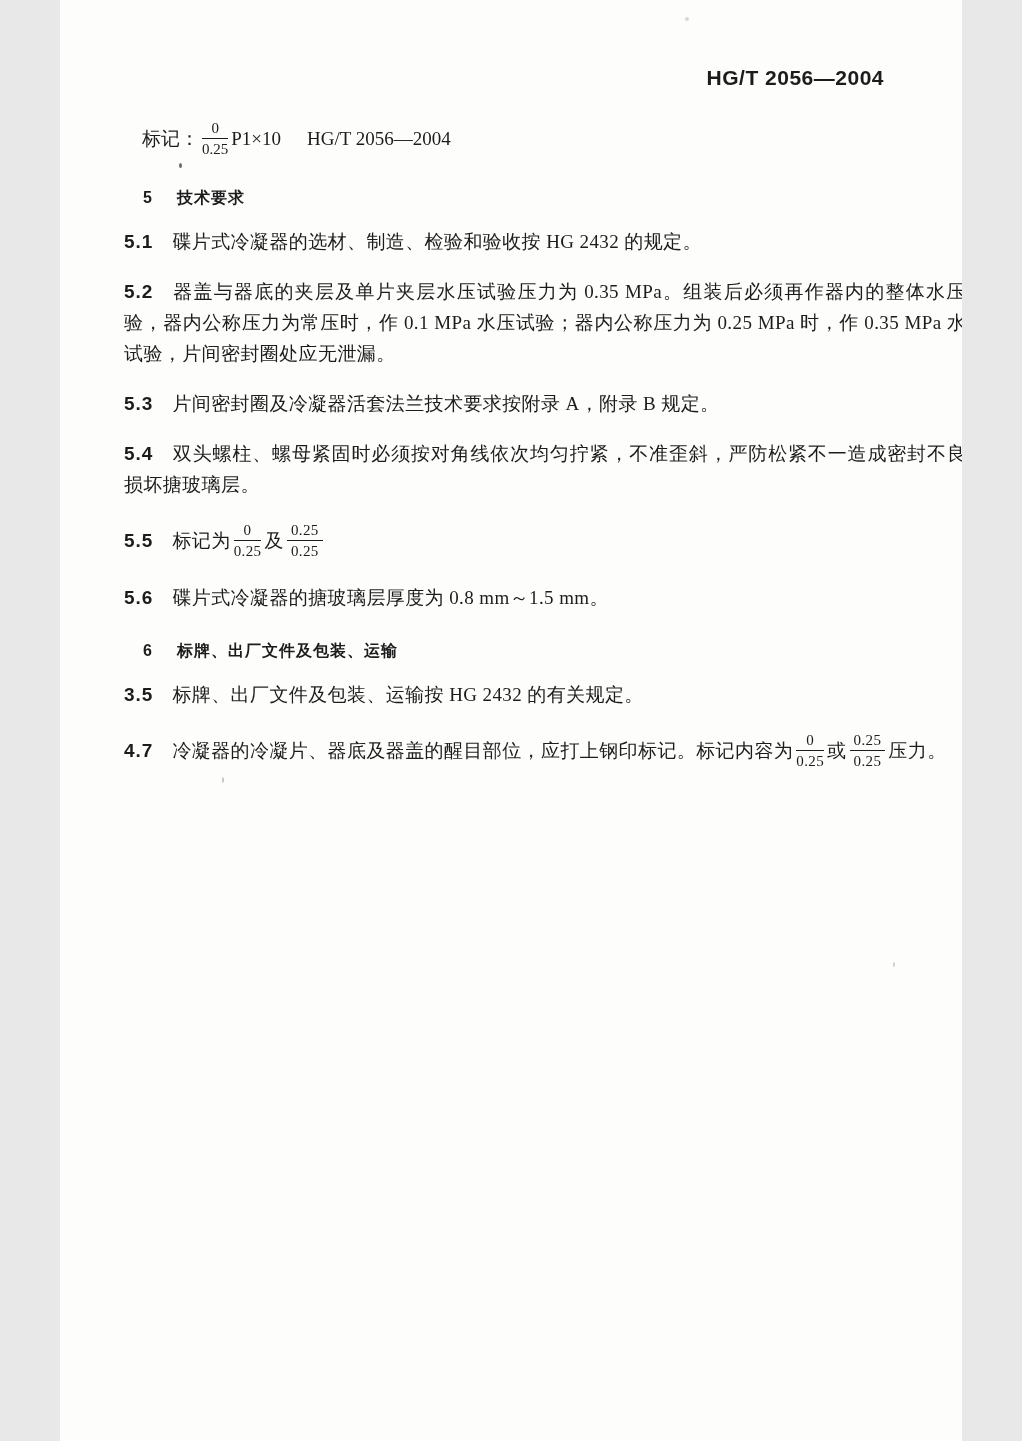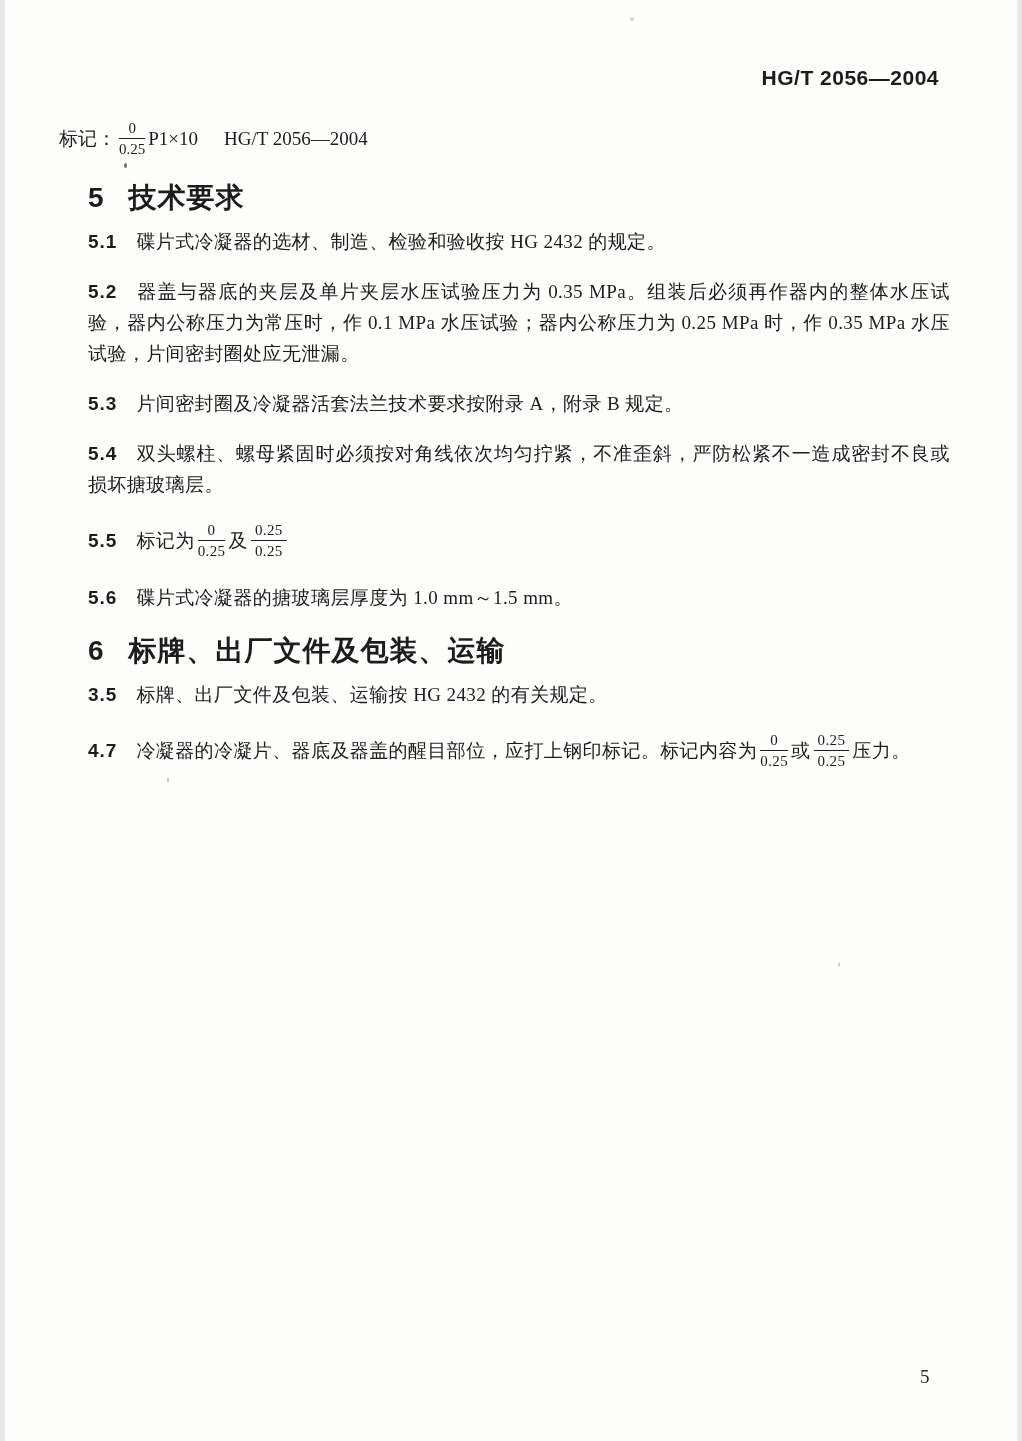--- a/index.html
+++ b/index.html
@@ -2,40 +2,40 @@
 <html><head>
 <meta charset="utf-8">
 <style>
   html, body {
     margin: 0;
     padding: 0;
     background: #e8e8e8;
   }
   .page {
     position: relative;
-    width: 1012px;
+    width: 902px;
     height: 1441px;
     margin: 0 auto;
     background: #fdfdfc;
     color: #1c1c1c;
     font-family: "Liberation Serif", serif;
     overflow: hidden;
   }
   .doc-header {
     padding-top: 64px;
     padding-right: 78px;
     text-align: right;
     font-family: "Liberation Sans", sans-serif;
     font-weight: bold;
     font-size: 21px;
     letter-spacing: 0.5px;
     line-height: 28px;
   }
   .mark-line {
-    margin: 26px 0 0 54px;
+    margin: 26px 0 0 82px;
     font-size: 19px;
     line-height: 42px;
     white-space: nowrap;
   }
   .mark-ref {
     margin-left: 26px;
   }
   .frac {
     display: inline-block;
     text-align: center;
@@ -51,29 +51,29 @@
     padding: 0 4px 1px;
   }
   .frac .fden {
     display: block;
     padding-top: 1px;
   }
   .section-heading {
     margin: 24px 0 0 83px;
     font-family: "Liberation Sans", sans-serif;
     font-weight: bold;
-    font-size: 28px;
+    font-size: 16px;
     line-height: 28px;
     letter-spacing: 1px;
   }
   .section-heading .snum {
     margin-right: 24px;
   }
   .clauses {
-    margin-left: 83px;
+    margin-left: 64px;
     width: 862px;
   }
   .clause {
     margin-top: 2px;
     font-size: 19px;
     line-height: 31px;
     text-align: justify;
     letter-spacing: 0.4px;
   }
   .clause.first {
@@ -140,21 +140,21 @@
 
     <p class="clause">
       <span class="cnum">5.4</span><span>双头螺柱、螺母紧固时必须按对角线依次均匀拧紧，不准歪斜，严防松紧不一造成密封不良或损坏搪玻璃层。</span>
     </p>
 
     <p class="clause tall">
       <span class="cnum">5.5</span><span>标记为</span><span class="frac"><span class="fnum">0</span><span class="fden">0.25</span></span><span>及</span><span class="frac"><span class="fnum">0.25</span><span class="fden">0.25</span></span>
     </p>
 
     <p class="clause">
-      <span class="cnum">5.6</span><span>碟片式冷凝器的搪玻璃层厚度为 1.0 mm～1.5 mm。</span>
+      <span class="cnum">5.6</span><span>碟片式冷凝器的搪玻璃层厚度为 0.8 mm～1.5 mm。</span>
     </p>
 
   </div>
 
   <div class="section-heading">
     <span class="snum">6</span><span>标牌、出厂文件及包装、运输</span>
   </div>
 
   <div class="clauses">
 

